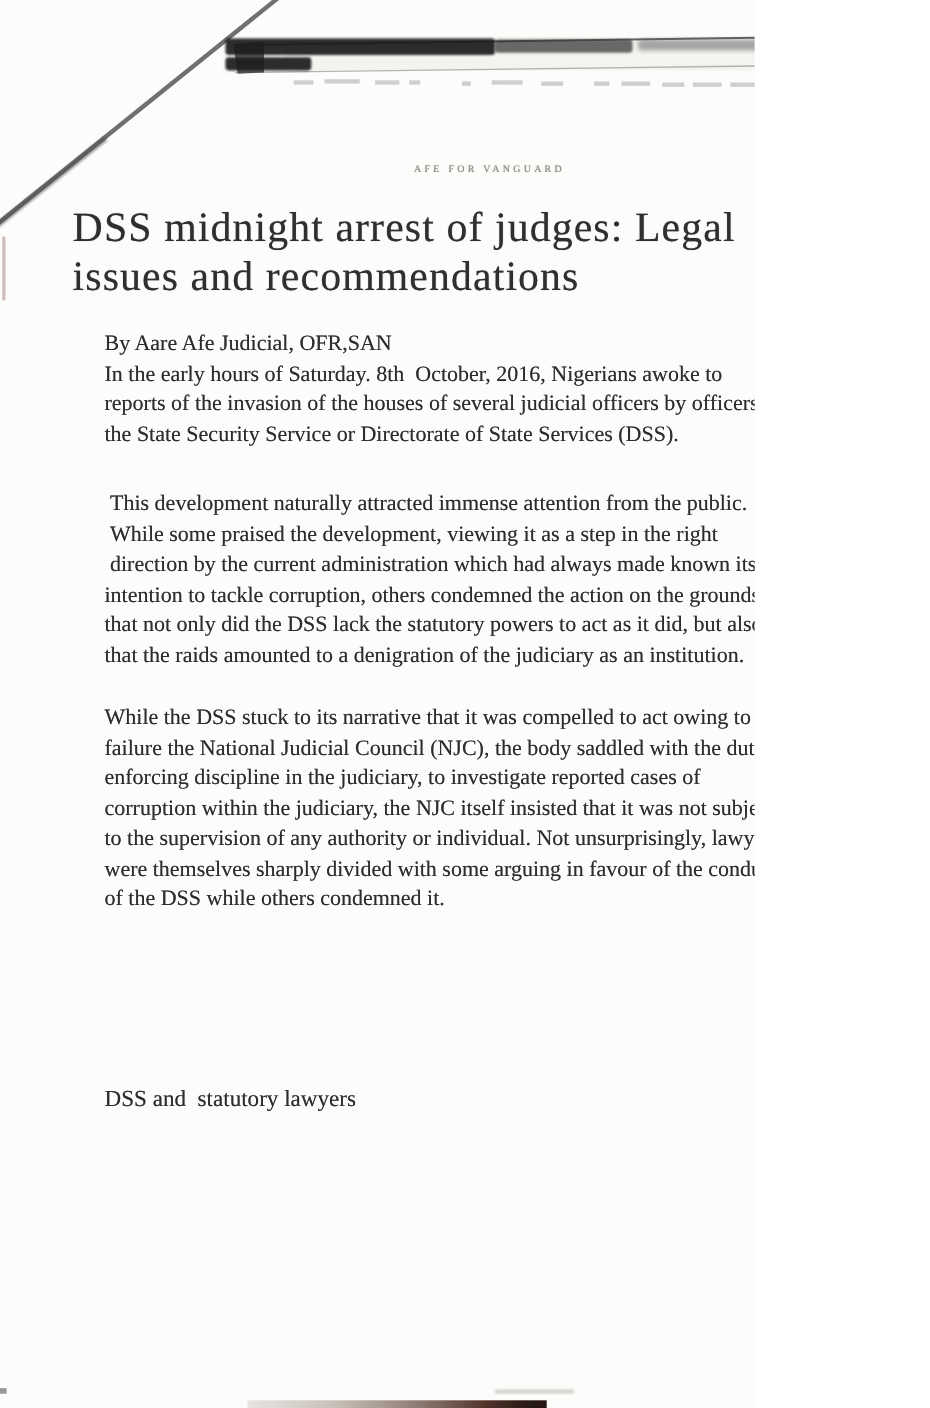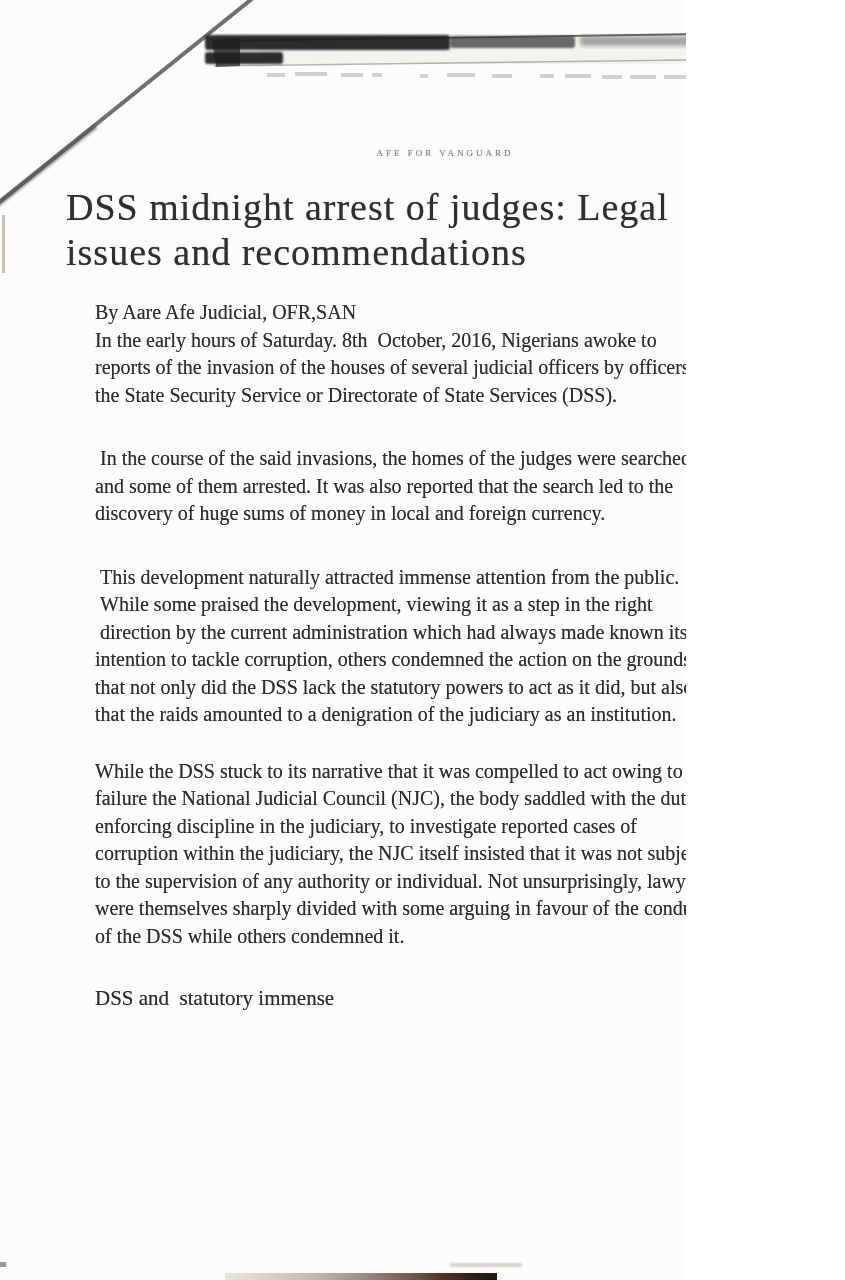--- a/index.html
+++ b/index.html
@@ -132,36 +132,33 @@
     <h1 class="title">DSS midnight arrest of judges: Legal
 issues and recommendations</h1>
 
     <div class="body-text">
       <p class="byline">By Aare Afe Judicial, OFR,SAN</p>
 
       <p class="para p1">In the early hours of Saturday. 8th  October, 2016, Nigerians awoke to
 reports of the invasion of the houses of several judicial officers by officers of
 the State Security Service or Directorate of State Services (DSS).</p>
 
-      <p class="para p2"> In the course of the said invasions, the homes of the judges were searched
-and some of them arrested. It was also reported that the search led to the
-discovery of huge sums of money in local and foreign currency.</p>
 
       <p class="para p3"> This development naturally attracted immense attention from the public.
  While some praised the development, viewing it as a step in the right
  direction by the current administration which had always made known its
 intention to tackle corruption, others condemned the action on the grounds
 that not only did the DSS lack the statutory powers to act as it did, but also
 that the raids amounted to a denigration of the judiciary as an institution.</p>
 
       <p class="para p4">While the DSS stuck to its narrative that it was compelled to act owing to the
 failure the National Judicial Council (NJC), the body saddled with the duty of
 enforcing discipline in the judiciary, to investigate reported cases of
 corruption within the judiciary, the NJC itself insisted that it was not subject
 to the supervision of any authority or individual. Not unsurprisingly, lawyers
 were themselves sharply divided with some arguing in favour of the conduct
 of the DSS while others condemned it.</p>
     </div>
 
-    <h2 class="subheading">DSS and  statutory immense</h2>
+    <h2 class="subheading">DSS and  statutory lawyers</h2>
   </div>
 
 </div>
 
 </body></html>

